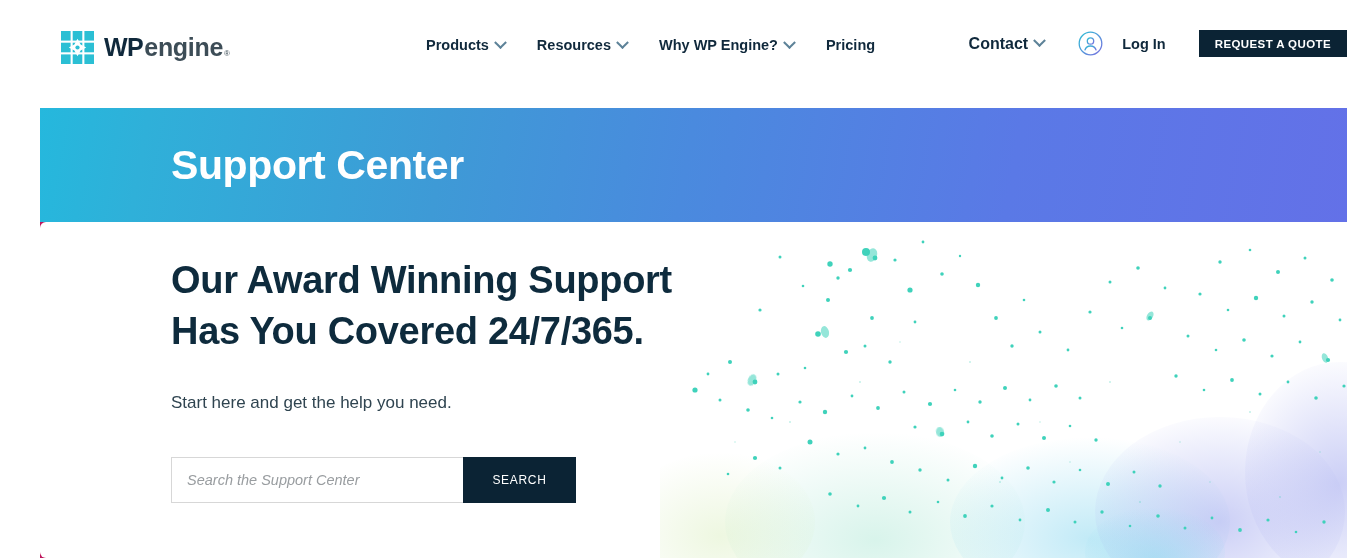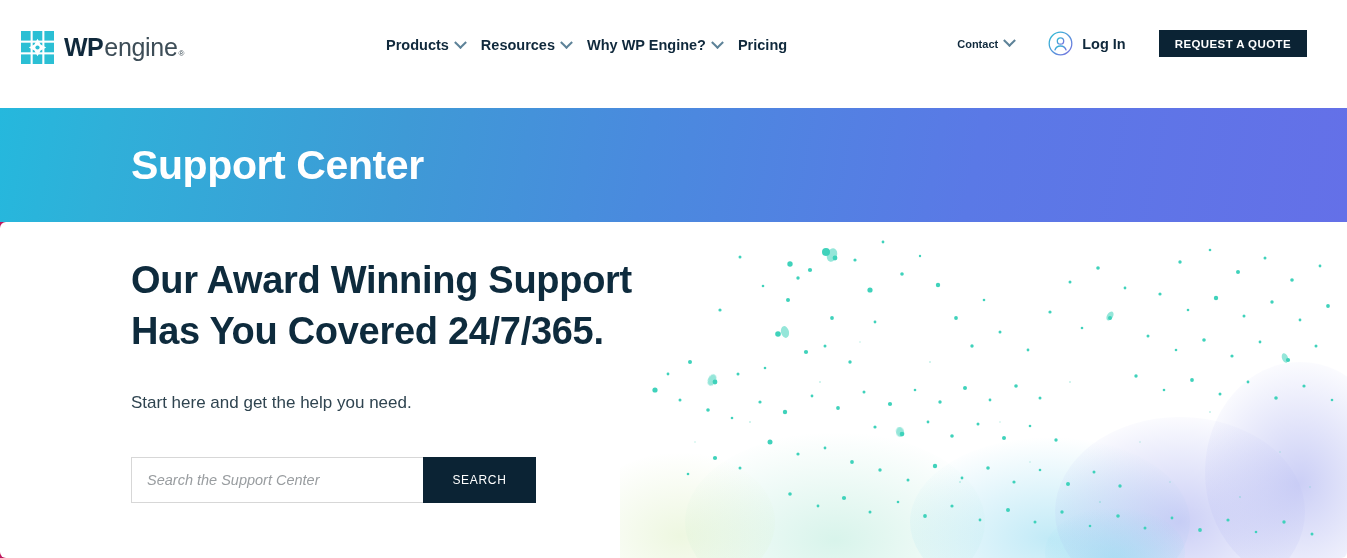--- a/index.html
+++ b/index.html
@@ -5,21 +5,21 @@
   * { box-sizing: border-box; margin: 0; padding: 0; }
   html, body {
     width: 1347px;
     height: 558px;
     overflow: hidden;
     background: #ffffff;
     font-family: "Liberation Sans", sans-serif;
     -webkit-font-smoothing: antialiased;
   }
 
-  .page { position: relative; width: 1281px; height: 558px; background: #be185d; }
+  .page { position: relative; width: 1281px; height: 558px; background: #be185d; margin-left: 40px; }
 
   
   .site-header {
     position: absolute; top: 0; left: 0;
     width: 1347px; height: 108px;
     background: #ffffff;
     display: flex; align-items: center;
   }
 
   
@@ -28,54 +28,54 @@
     display: flex; align-items: center; gap: 10px;
     text-decoration: none;
   }
   .logo-mark { width: 33px; height: 33px; display: block; }
   .logo-type { display: flex; align-items: baseline; line-height: 1; }
   .logo-wp {
     font-size: 25px; font-weight: bold; color: #10293c;
     letter-spacing: -0.5px;
   }
   .logo-engine {
-    font-size: 25px; font-weight: 400; color: #3d4d57;
+    font-size: 25px; font-weight: 700; color: #3d4d57;
     letter-spacing: -0.3px; margin-left: 1px;
   }
   .logo-reg { font-size: 8px; color: #3d4d57; vertical-align: super; margin-left: 1px; }
 
   
   .nav-primary {
     position: absolute; left: 386px; top: 34px;
-    display: flex; align-items: center; gap: 16px;
+    display: flex; align-items: center; gap: 32px;
   }
   .nav-item {
     display: flex; align-items: center; gap: 7px;
     font-size: 14.5px; font-weight: bold; color: #10293c;
     text-decoration: none; white-space: nowrap;
     padding: 3px 0;
   }
   .chev {
     display: inline-block; width: 9px; height: 9px;
     border-right: 2px solid #5d8298; border-bottom: 2px solid #5d8298;
     transform: rotate(45deg) translate(-2px,-2px);
   }
 
   
   .nav-utility {
     position: absolute; right: 40px; top: 30px;
     display: flex; align-items: center;
   }
   .nav-contact {
     display: flex; align-items: center; gap: 7px;
-    font-size: 11px; font-weight: bold; color: #10293c;
+    font-size: 16px; font-weight: bold; color: #10293c;
     text-decoration: none; margin-right: 34px; padding: 3px 0;
   }
   .login-wrap {
-    display: flex; align-items: center; gap: 9px;
+    display: flex; align-items: center; gap: 19px;
     text-decoration: none; margin-right: 33px;
   }
   .user-icon { width: 25px; height: 25px; display: block; }
   .login-label { font-size: 14.5px; font-weight: bold; color: #10293c; }
   .quote-btn {
     display: inline-flex; align-items: center; justify-content: center;
     background: #0b2334; color: #ffffff;
     font-size: 11.5px; font-weight: bold; letter-spacing: 0.4px;
     padding: 8px 16px; height: 27px;
     border: none; cursor: pointer; white-space: nowrap;

